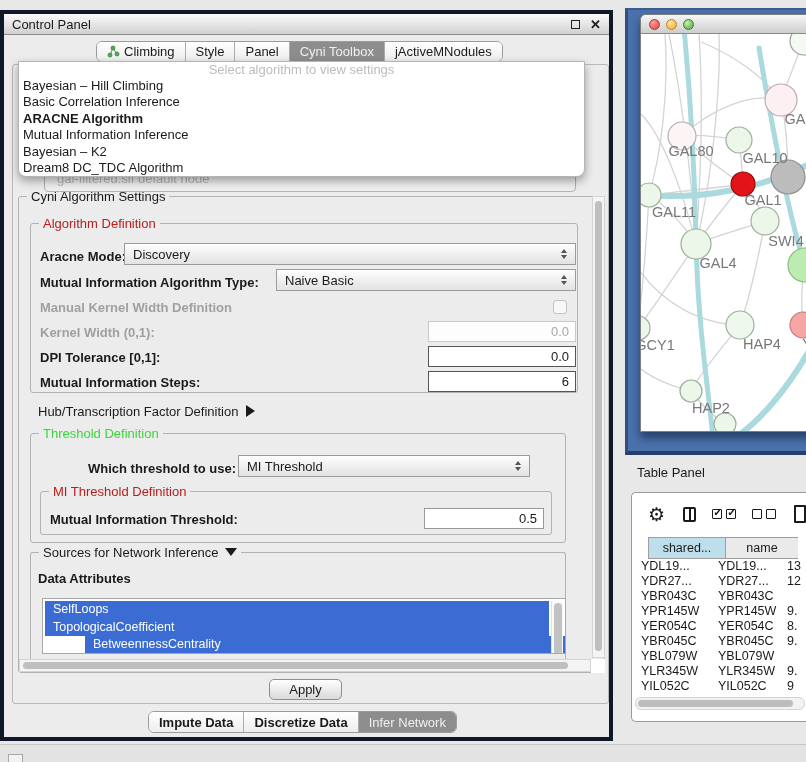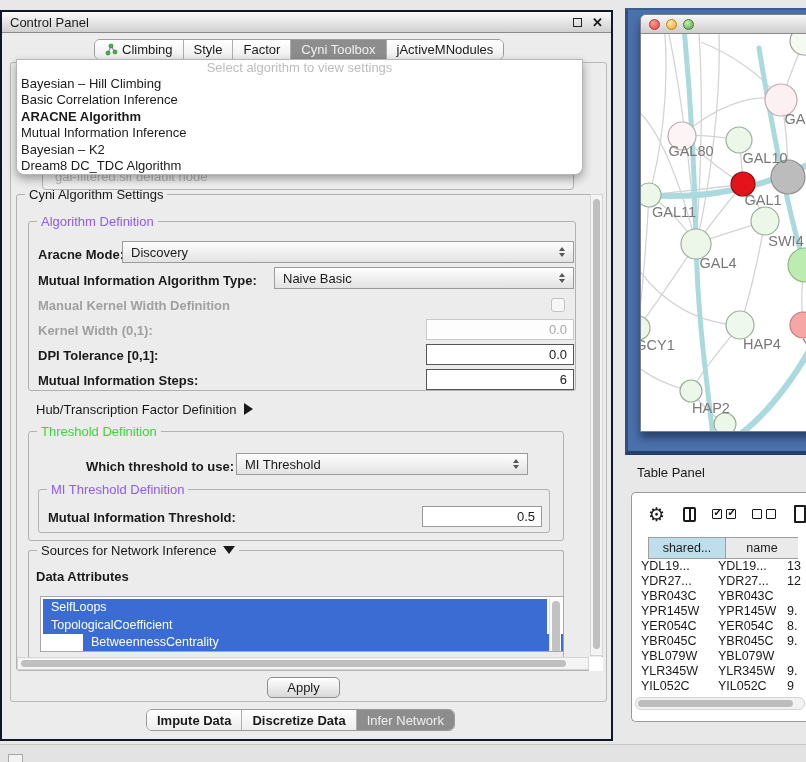--- a/index.html
+++ b/index.html
@@ -2,21 +2,21 @@
 <html><head>
 <meta charset="utf-8">
 <style>
   * { margin:0; padding:0; box-sizing:border-box; }
   html,body { background:#e8e8e8; }
   body { font-family:"Liberation Sans", sans-serif; color:#1a1a1a; }
   #stage { position:relative; width:806px; height:762px; overflow:hidden; background:#e8e8e8; }
 
   
   .cpwin { position:absolute; left:0; top:10px; width:613px; height:731px;
-           background:#ececec; border:2px solid #0f172a;padding-left:35px; }
+           background:#ececec; border:4px solid #0f172a;padding-left:35px; }
   .cp-titlebar { position:absolute; left:0; top:0; width:100%; height:21px;
            background:linear-gradient(#fbfbfb,#d0d0d0); border-bottom:1px solid #8a8a8a;
            display:flex; align-items:center; padding:0 8px; font-size:13px; }
   .cp-title { flex:1; }
   .float-ic { width:9px; height:9px; border:1.6px solid #222; margin-right:10px; background:transparent; }
   .close-ic { font-size:13px; font-weight:bold; line-height:1; }
 
   
   .seg { position:absolute; display:flex; height:21px; border:1px solid #9b9b9b;
          border-radius:6px; background:#fdfdfd; overflow:hidden; font-size:13px; }
@@ -42,21 +42,21 @@
          background:#ffffff; border:1px solid #b5b5b5; border-radius:0 0 8px 8px;
          box-shadow:0 4px 10px rgba(0,0,0,.35); z-index:10; font-size:13px; }
   .dd-ph { text-align:center; color:#bcbcbc; height:16px; line-height:16px; }
   .dd-item { height:16.4px; line-height:16.4px; padding-left:4px; white-space:nowrap; }
   .dd-item.bold { font-weight:bold; }
 
   
   .gbox { position:absolute; border:1px solid #b2b2b2; border-radius:3px; }
   .gtitle { position:absolute; top:-8px; left:8px; background:#ececec; padding:0 4px;
             font-size:13px; white-space:nowrap; }
-  .gtitle.blue { color:#8b5cf6; }
+  .gtitle.blue { color:#b91c1c; }
   .gtitle.green { color:#3bd53b; }
 
   .lbl { position:absolute; font-size:13px; font-weight:bold; white-space:nowrap; }
   .lbl.dis { color:#a0a0a0; }
   .plain { font-weight:normal; }
 
   .combo { position:absolute; display:flex; align-items:center; padding:0 8px;
            background:linear-gradient(#fefefe,#e2e2e2); border:1px solid #9b9b9b;
            border-radius:0; font-size:13px; height:22px; }
   .arrows { margin-left:auto; display:flex; flex-direction:column; gap:2px; }
@@ -161,21 +161,21 @@
           <circle cx="3" cy="10" r="2" fill="#4caf50" stroke="#2e7d32" stroke-width=".7"></circle>
           <circle cx="6" cy="3" r="2" fill="#4caf50" stroke="#2e7d32" stroke-width=".7"></circle>
           <circle cx="10" cy="9" r="2" fill="#4caf50" stroke="#2e7d32" stroke-width=".7"></circle>
         </svg>
         <span>Climbing</span>
       </div>
       <div class="si">
           <span>Style</span>
         </div>
       <div class="si">
-          <span>Factor</span>
+          <span>Panel</span>
         </div>
       <div class="si sel">
           <span>Cyni Toolbox</span>
         </div>
       <div class="si">
           <span>jActiveMNodules</span>
         </div>
     </div>
 
     <div class="content-panel"></div>

